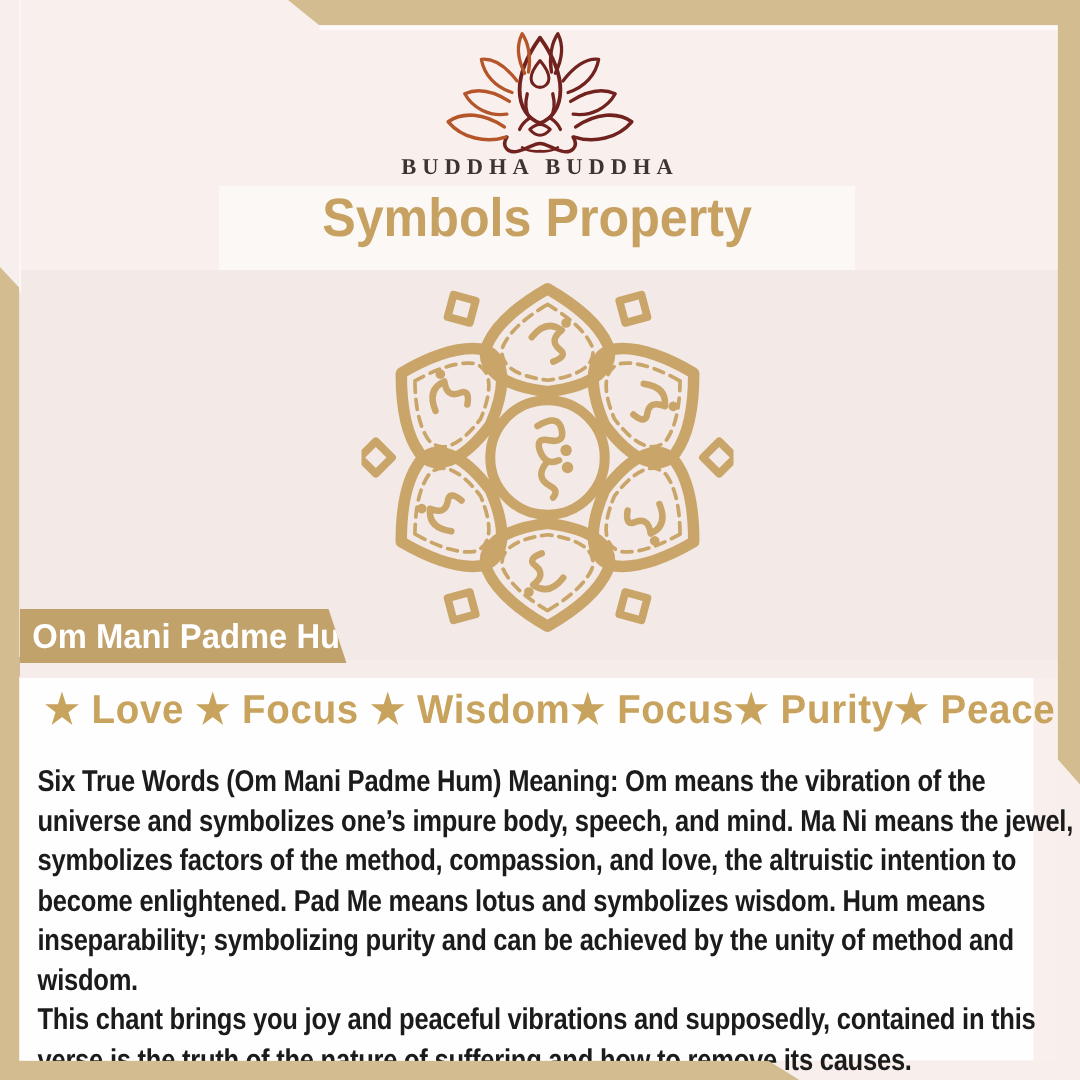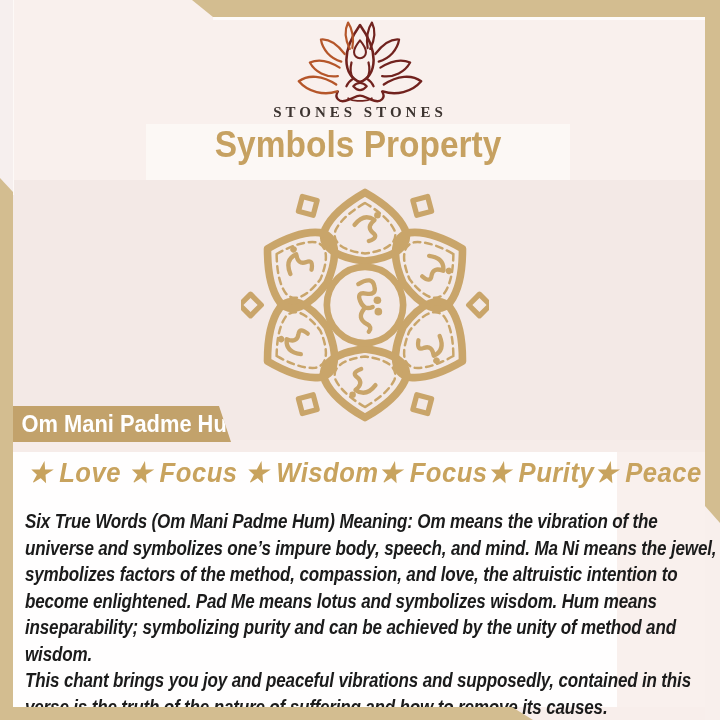--- a/index.html
+++ b/index.html
@@ -56,22 +56,22 @@
     clip-path:polygon(0 0,206px 0,218px 100%,0 100%);
   }
   .banner .banner-text{
     color:#ffffff;font-size:23px;font-weight:bold;padding-left:9px;
     transform:scaleX(.95);transform-origin:left center;white-space:nowrap;
   }
   .banner-shadow{position:absolute;left:0;top:438px;width:13px;height:13px;background:#a6865c;z-index:21;}
 
   
   .panel{
-    position:absolute;left:13px;top:452px;width:604px;height:255px;
-    background:#fffefe;z-index:12;overflow:visible;font-style:italic;
+    position:absolute;left:13px;top:452px;width:676px;height:255px;
+    background:#fffefe;z-index:12;overflow:visible;
   }
   .keywords{
     margin-top:5px;width:100%;text-align:center;
     font-size:27px;font-weight:bold;color:#c8a35e;letter-spacing:.5px;
     transform:scaleX(.95);white-space:nowrap;
   }
   .body-lines{margin-top:19px;padding-left:12px;}
   .body-lines .line{
     font-size:20px;font-weight:bold;color:#1b1b1b;line-height:26.5px;
     letter-spacing:-.2px;white-space:pre;
@@ -109,21 +109,21 @@
 
     <path d="M62,40 C52,27 43,22 34,23 C36,35 45,45 58,49" stroke="#b5562a" stroke-width="2.6"></path>
     <path d="M98,40 C108,27 117,22 126,23 C124,35 115,45 102,49" stroke="#71221e" stroke-width="2.6"></path>
 
     <path d="M56,56 C42,47 30,46 21,50 C27,61 40,68 54,66" stroke="#b5562a" stroke-width="2.6"></path>
     <path d="M104,56 C118,47 130,46 139,50 C133,61 120,68 106,66" stroke="#71221e" stroke-width="2.6"></path>
 
     <path d="M52,76 C36,65 19,64 8,72 C19,85 38,89 53,84" stroke="#b5562a" stroke-width="2.8"></path>
     <path d="M108,76 C124,65 141,64 152,72 C141,85 122,89 107,84" stroke="#71221e" stroke-width="2.8"></path>
   </svg>
-  <div class="brand-name">STONES STONES</div>
+  <div class="brand-name">BUDDHA BUDDHA</div>
 
   <div class="title-band">
     <div class="title">Symbols Property</div>
   </div>
 
   <svg class="mandala" viewBox="-130 -130 260 260" fill="none" stroke="#c9a56a" stroke-linecap="round" stroke-linejoin="round">
     <defs>
       <g id="petal">
         <path d="M0,-118 C14,-110 34,-97 42,-79 C48,-63 33,-50 0,-46 C-33,-50 -48,-63 -42,-79 C-34,-97 -14,-110 0,-118 Z" stroke-width="8"></path>
         <path d="M0,-107 C10,-101 25,-91 31,-78 C35,-66 24,-57 0,-54 C-24,-57 -35,-66 -31,-78 C-25,-91 -10,-101 0,-107 Z" stroke-width="2.6" stroke-dasharray="7 5"></path>

